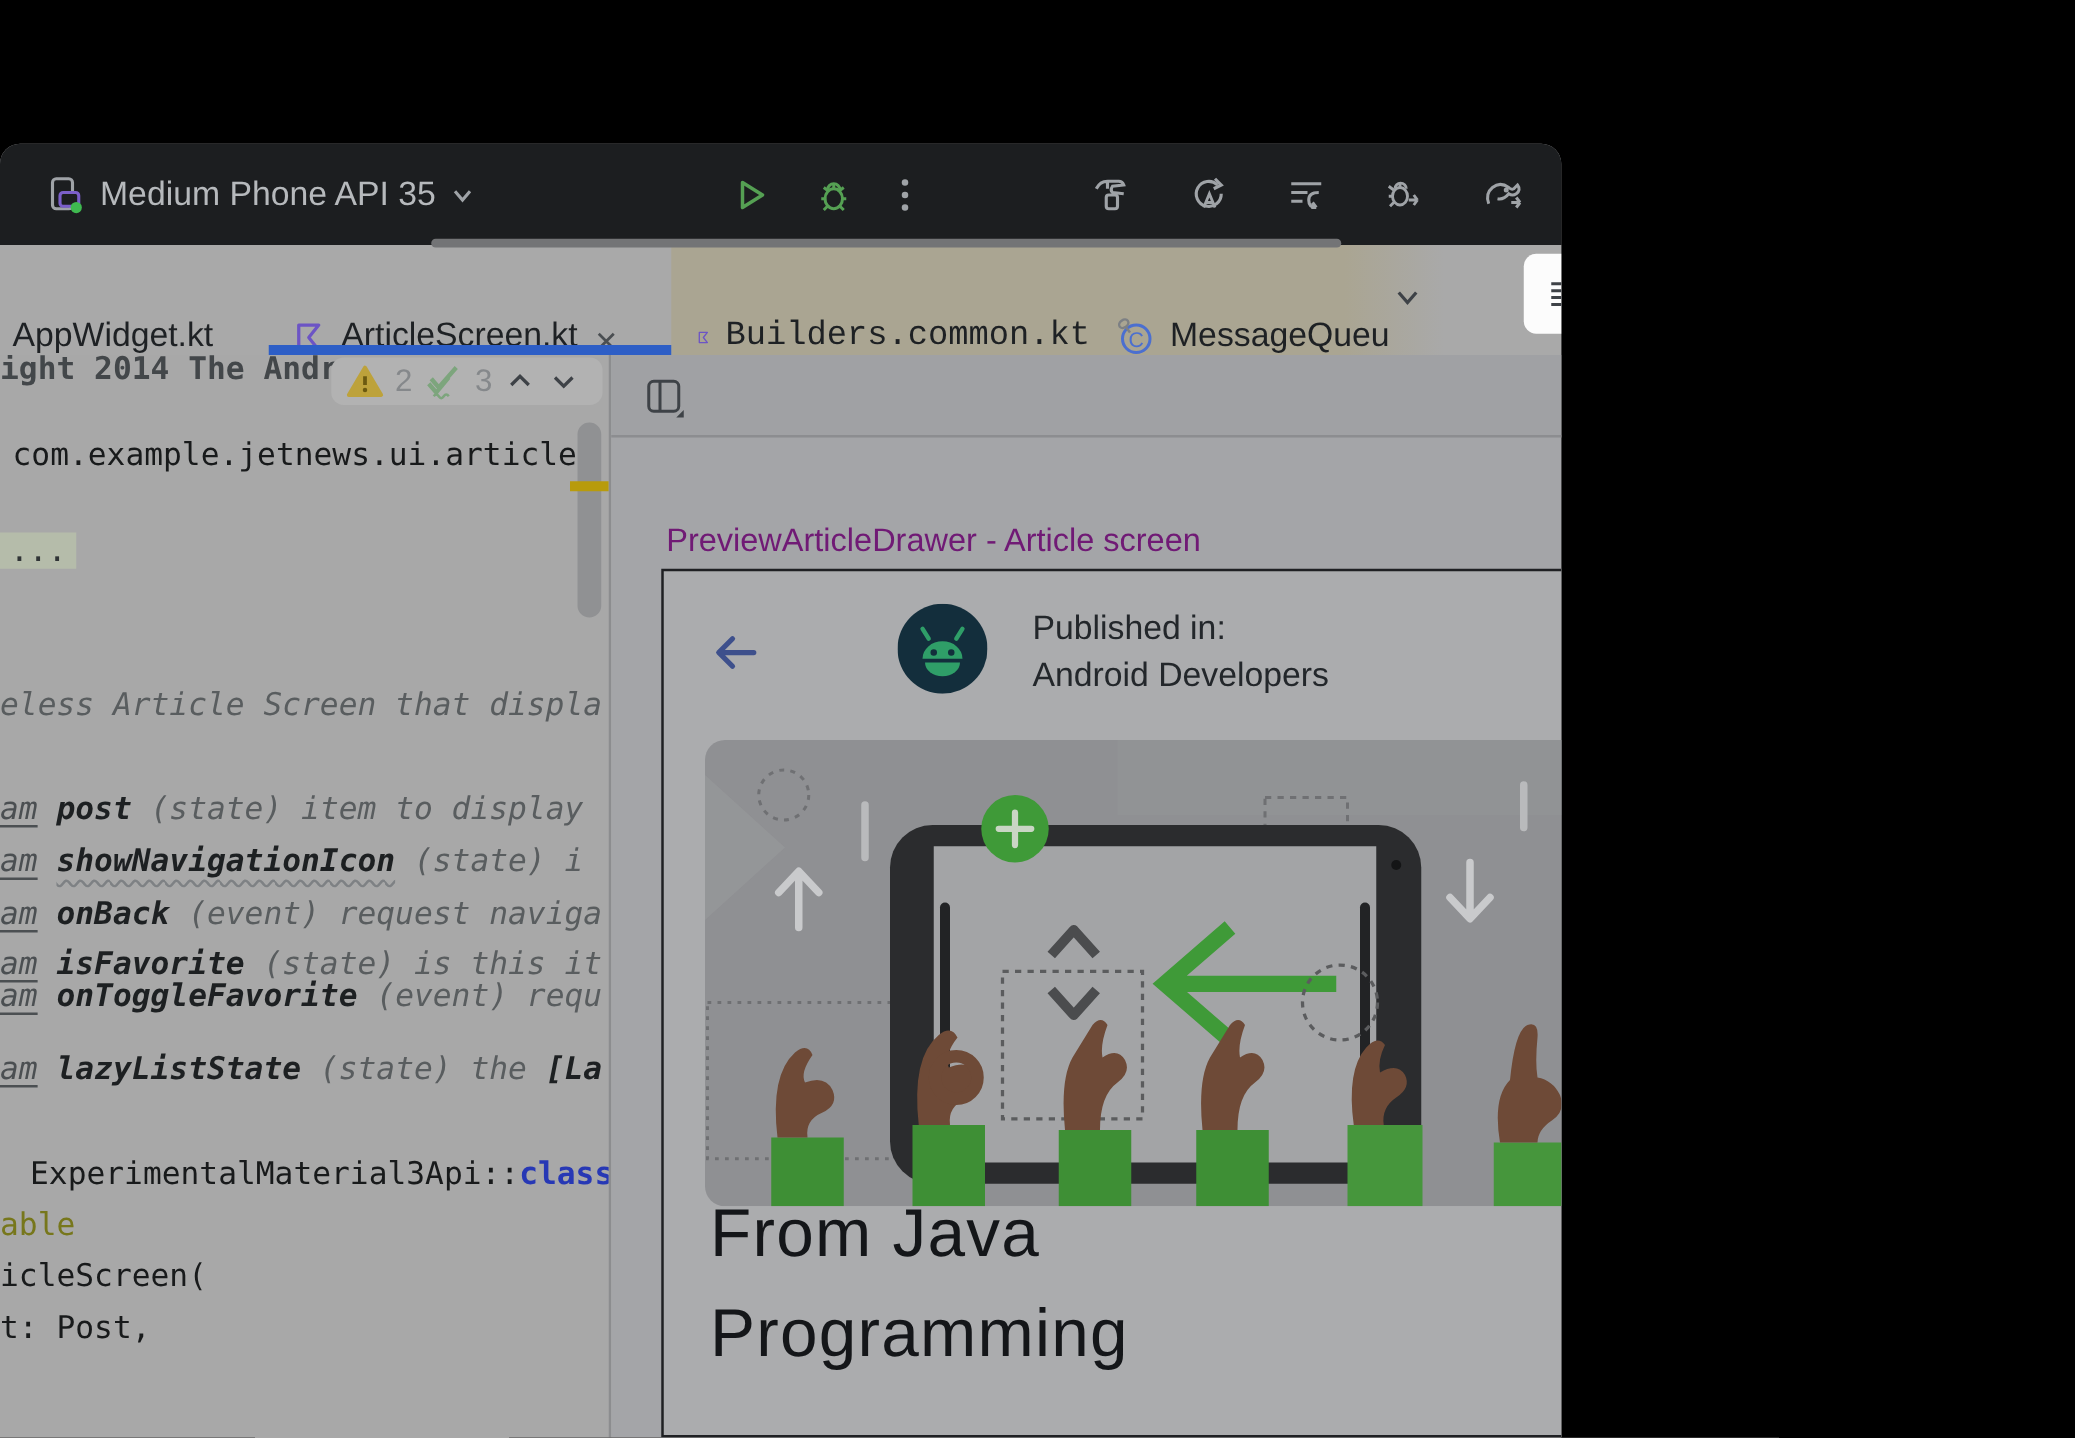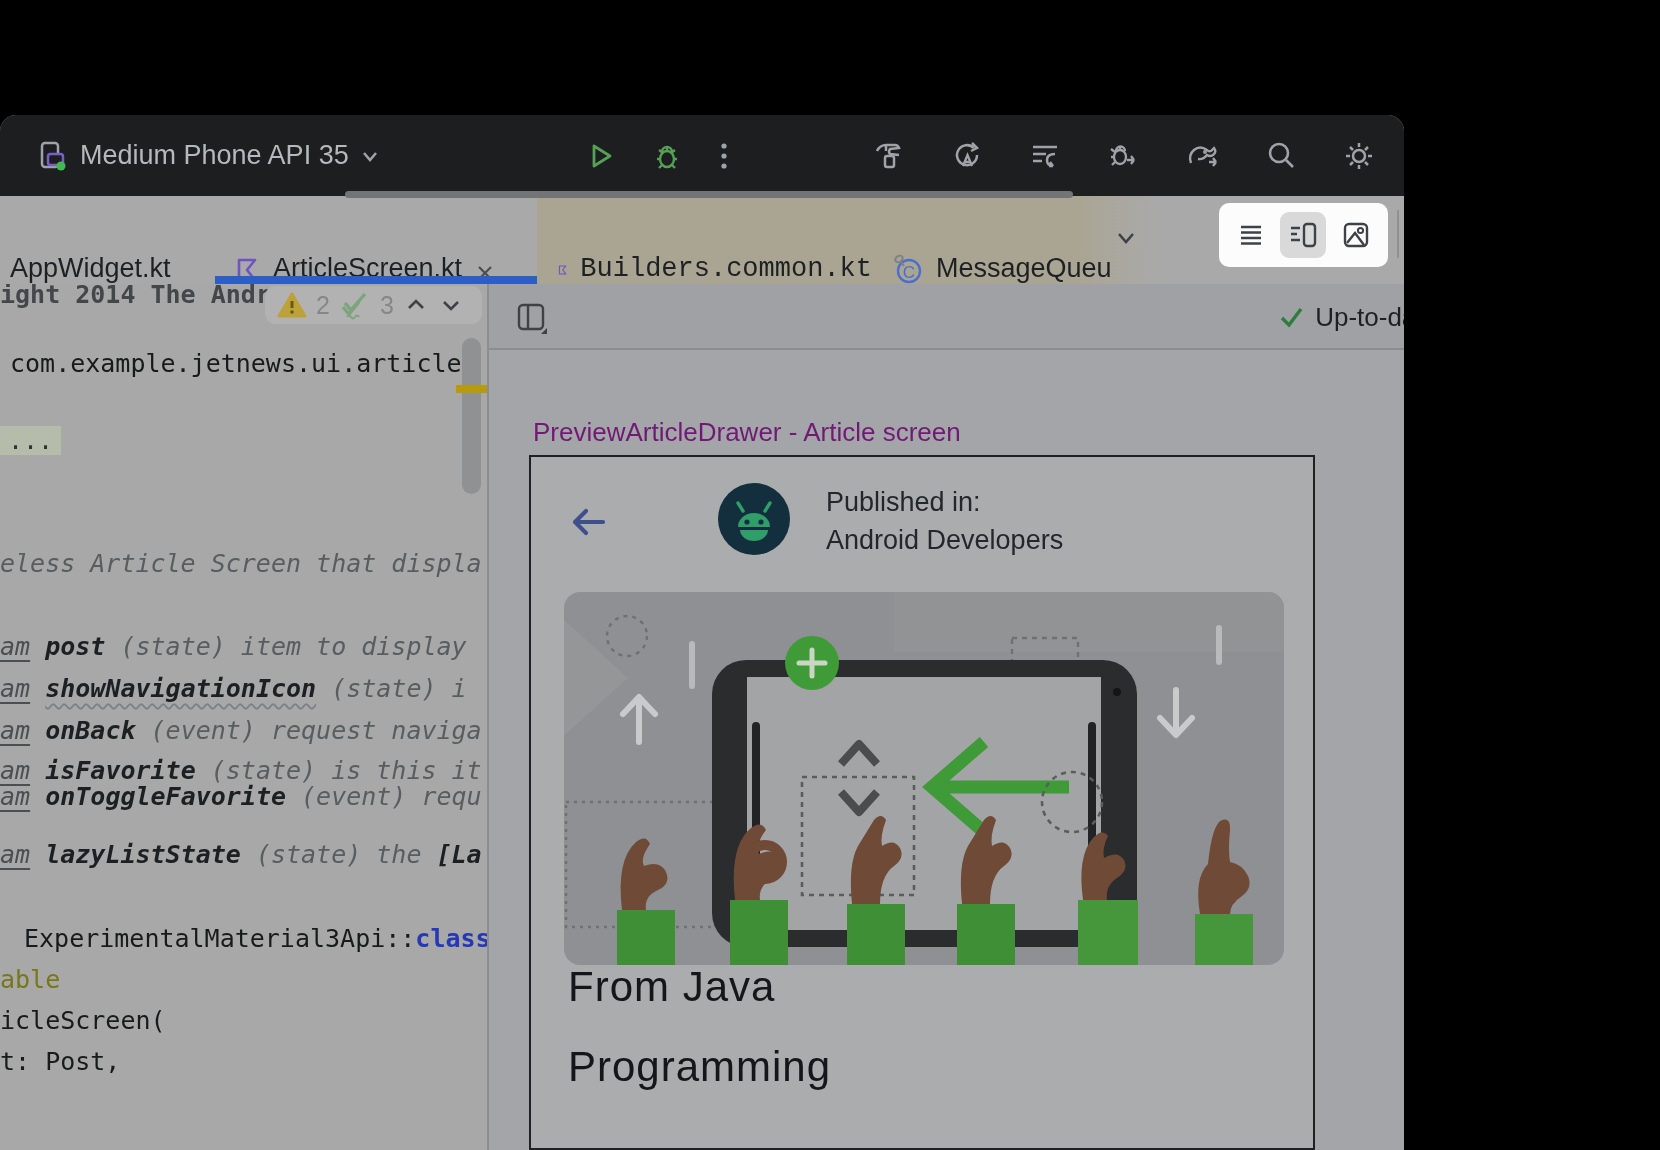--- a/index.html
+++ b/index.html
@@ -1,21 +1,21 @@
 <!DOCTYPE html>
 <html><head>
 <meta charset="utf-8">
 <style>
   html,body{margin:0;padding:0;background:#000;width:1660px;height:1150px;overflow:hidden;
     font-family:"Liberation Sans",sans-serif;-webkit-font-smoothing:antialiased;}
   *{box-sizing:border-box;}
   .abs{position:absolute;}
 
   
-  .window{position:absolute;left:0;top:115px;width:1404px;height:1035px;
+  .window{position:absolute;left:0;top:115px;width:1249px;height:1035px;
     border-radius:16px 16px 0 0;overflow:hidden;background:#a8a8a8;}
 
   
   .toolbar{position:absolute;left:0;top:0;width:1547px;height:81px;background:#1c1e20;}
   .toolbar .grp{position:absolute;top:0;height:81px;display:flex;align-items:center;}
   .tb-text{color:#b6b9bc;font-size:27px;}
   .tb-ic{display:flex;align-items:center;justify-content:center;}
 
   
   .tabbar{position:absolute;left:0;top:81px;width:1547px;height:88px;background:#a9a9a9;}
@@ -54,21 +54,21 @@
 
   
   .preview{position:absolute;left:489px;top:169px;width:977px;height:866px;background:#a4a5a8;}
   .ptoolbar{position:absolute;left:0;top:0;width:977px;height:66px;background:#a0a1a4;border-bottom:2px solid #8c8d90;}
   .uptodate{position:absolute;right:28px;top:0;height:66px;display:flex;align-items:center;gap:10px;
     font-size:26px;color:#1e2124;}
   .plabel{position:absolute;left:44px;top:133px;font-size:26px;color:#701a75;}
   .frame{position:absolute;left:40px;top:171px;width:786px;height:695px;background:#abacae;border:2px solid #1f2023;overflow:hidden;}
   .publine{font-size:27px;color:#23272b;line-height:38px;}
   .hero{position:absolute;left:33px;top:135px;width:720px;height:373px;border-radius:16px;overflow:hidden;}
-  .title{position:absolute;left:37px;top:490px;font-size:42px;line-height:80px;font-weight:500;
+  .title{position:absolute;left:37px;top:490px;font-size:54px;line-height:80px;font-weight:500;
     letter-spacing:1px;color:#141619;}
 
   
   .stripe{position:absolute;left:1467px;top:81px;width:80px;height:954px;background:#97989b;border-left:2px solid #8c8d90;}
   .stripe .sic{position:absolute;left:50%;transform:translateX(-50%);width:34px;height:34px;
     display:flex;align-items:center;justify-content:center;}
   .sdiv{position:absolute;left:14px;width:52px;height:2px;background:#87888b;}
 </style>
 </head>
 <body>

